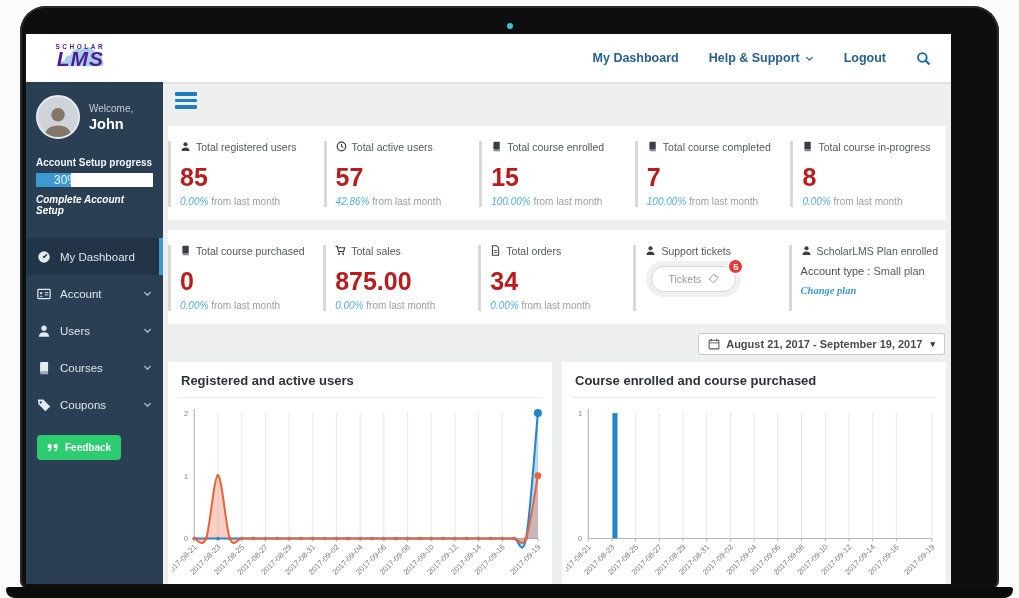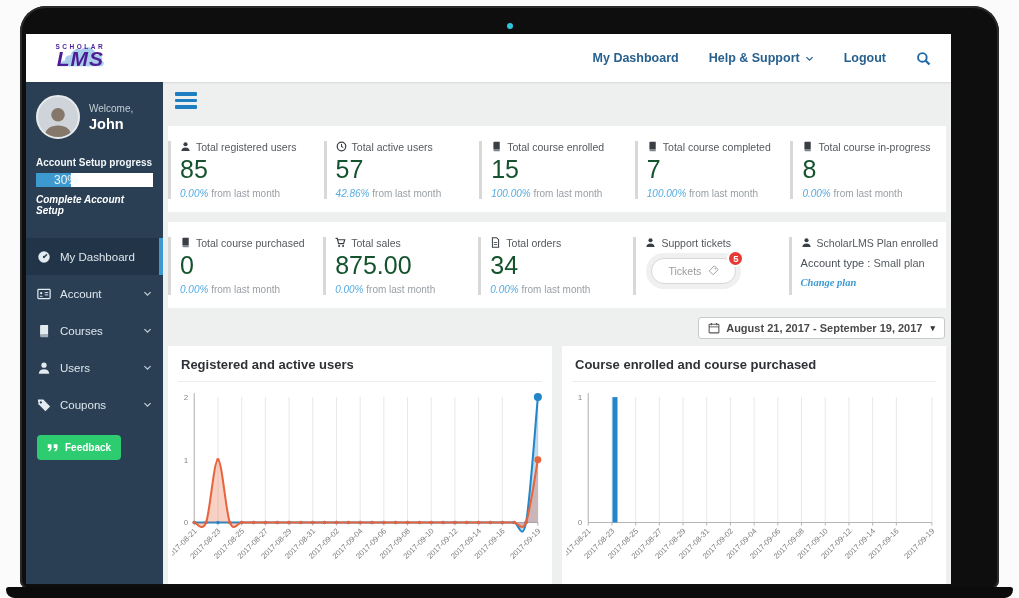--- a/index.html
+++ b/index.html
@@ -58,21 +58,21 @@
   
   .main { flex:1; background:#eef0f0; overflow:hidden; padding:0 5px; display:flex; flex-direction:column; min-width:0; }
   .burger { margin:10px 0 4px 7px; width:22px; cursor:pointer; }
   .burger i { display:block; height:3.5px; background:#1d7ec2; border-radius:1px; margin-bottom:3px; }
   .stats-row { background:#fff; display:grid; grid-template-columns:repeat(5,1fr); margin-top:10px; flex:none; }
   .stat { position:relative; padding:15px 8px 13px 12px; }
   .stat::before { content:''; position:absolute; left:0; top:15px; bottom:13px; width:3px; background:#d8d8d8; }
   .stat-title { font-size:10.5px; color:#54585d; display:flex; align-items:center; gap:5px; white-space:nowrap; }
   .stat-title .st-icon { width:11px; height:11px; display:flex; color:#3a3f46; flex:none; }
   .stat-title .st-icon svg { width:100%; height:100%; }
-  .stat-value { font-size:25px; color:#14532d; margin:2px 0 4px; }
+  .stat-value { font-size:25px; color:#b91c1c; margin:10px 0 4px;font-weight:bold; }
   .stat-sub { font-size:10px; color:#9aa0a6; white-space:nowrap; }
   .stat-sub .pct { color:#55abdf; font-style:italic; }
   .tickets-btn { margin:9px 0 0 6px; position:relative; display:inline-flex; align-items:center; gap:7px;
                  background:#fff; border:1px solid #d7d7d7; border-radius:16px; padding:6px 16px;
                  font-size:10.5px; color:#9b9b9b; cursor:pointer; box-shadow:0 0 0 5px #f0f0f0; }
   .tickets-btn svg { width:11px; height:11px; color:#9b9b9b; }
   .badge { position:absolute; top:-9px; right:-9px; min-width:17px; height:17px; border-radius:50%; color:#fff;
            font-size:9.5px; font-weight:700; display:flex; align-items:center; justify-content:center; border:2px solid #fff; }
   .plan-line { font-size:11px; color:#4a4f54; margin-top:8px; }
   .plan-line b { font-weight:400; color:#5a6065; }
@@ -184,39 +184,39 @@
                 <span>Account</span>
                 <span class="mi-caret">
                   <svg viewBox="0 0 16 16">
                     <path d="M2.5 5.5 8 11l5.5-5.5" fill="none" stroke="currentColor" stroke-width="2.2"></path>
                   </svg>
                 </span>
               </div>
               <div class="menu-item">
                 <span class="mi-icon">
                   <svg viewBox="0 0 16 16">
+                    <circle cx="8" cy="4.8" r="3" fill="currentColor"></circle>
+                    <path d="M2 14.5c.3-3.3 2.7-5 6-5s5.7 1.7 6 5z" fill="currentColor"></path>
+                  </svg>
+                </span>
+                <span>Users</span>
+                <span class="mi-caret">
+                  <svg viewBox="0 0 16 16">
+                    <path d="M2.5 5.5 8 11l5.5-5.5" fill="none" stroke="currentColor" stroke-width="2.2"></path>
+                  </svg>
+                </span>
+              </div>
+              <div class="menu-item">
+                <span class="mi-icon">
+                  <svg viewBox="0 0 16 16">
                     <path d="M3.5 2.2a1.2 1.2 0 0 1 1.2-1.2h8v11h-8a1.6 1.6 0 0 0-1.2.5z" fill="currentColor"></path>
                     <path d="M3.5 13.6a1.6 1.6 0 0 1 1.6-1.6h7.6v3H5.1a1.6 1.6 0 0 1-1.6-1.4z" fill="currentColor" opacity=".65"></path>
                   </svg>
                 </span>
                 <span>Courses</span>
-                <span class="mi-caret">
-                  <svg viewBox="0 0 16 16">
-                    <path d="M2.5 5.5 8 11l5.5-5.5" fill="none" stroke="currentColor" stroke-width="2.2"></path>
-                  </svg>
-                </span>
-              </div>
-              <div class="menu-item">
-                <span class="mi-icon">
-                  <svg viewBox="0 0 16 16">
-                    <circle cx="8" cy="4.8" r="3" fill="currentColor"></circle>
-                    <path d="M2 14.5c.3-3.3 2.7-5 6-5s5.7 1.7 6 5z" fill="currentColor"></path>
-                  </svg>
-                </span>
-                <span>Users</span>
                 <span class="mi-caret">
                   <svg viewBox="0 0 16 16">
                     <path d="M2.5 5.5 8 11l5.5-5.5" fill="none" stroke="currentColor" stroke-width="2.2"></path>
                   </svg>
                 </span>
               </div>
               <div class="menu-item">
                 <span class="mi-icon">
                   <svg viewBox="0 0 16 16">
                     <path d="M1 1.8h6.2L15 9.6l-5.4 5.4L1.8 7.2z" fill="currentColor"></path>

